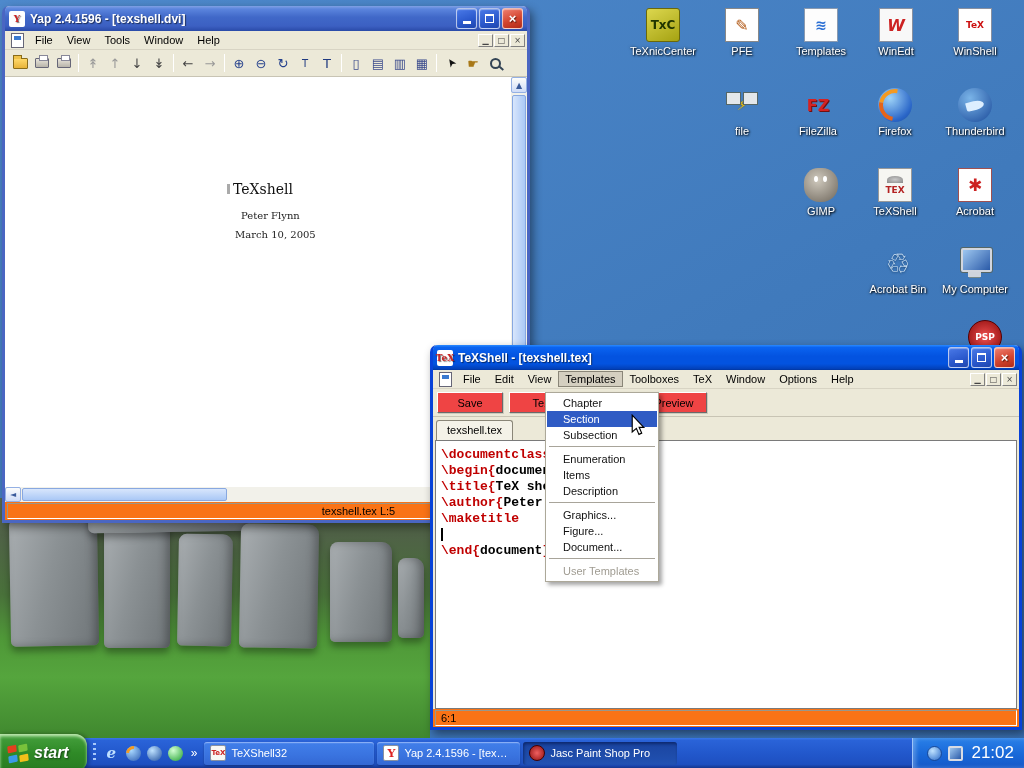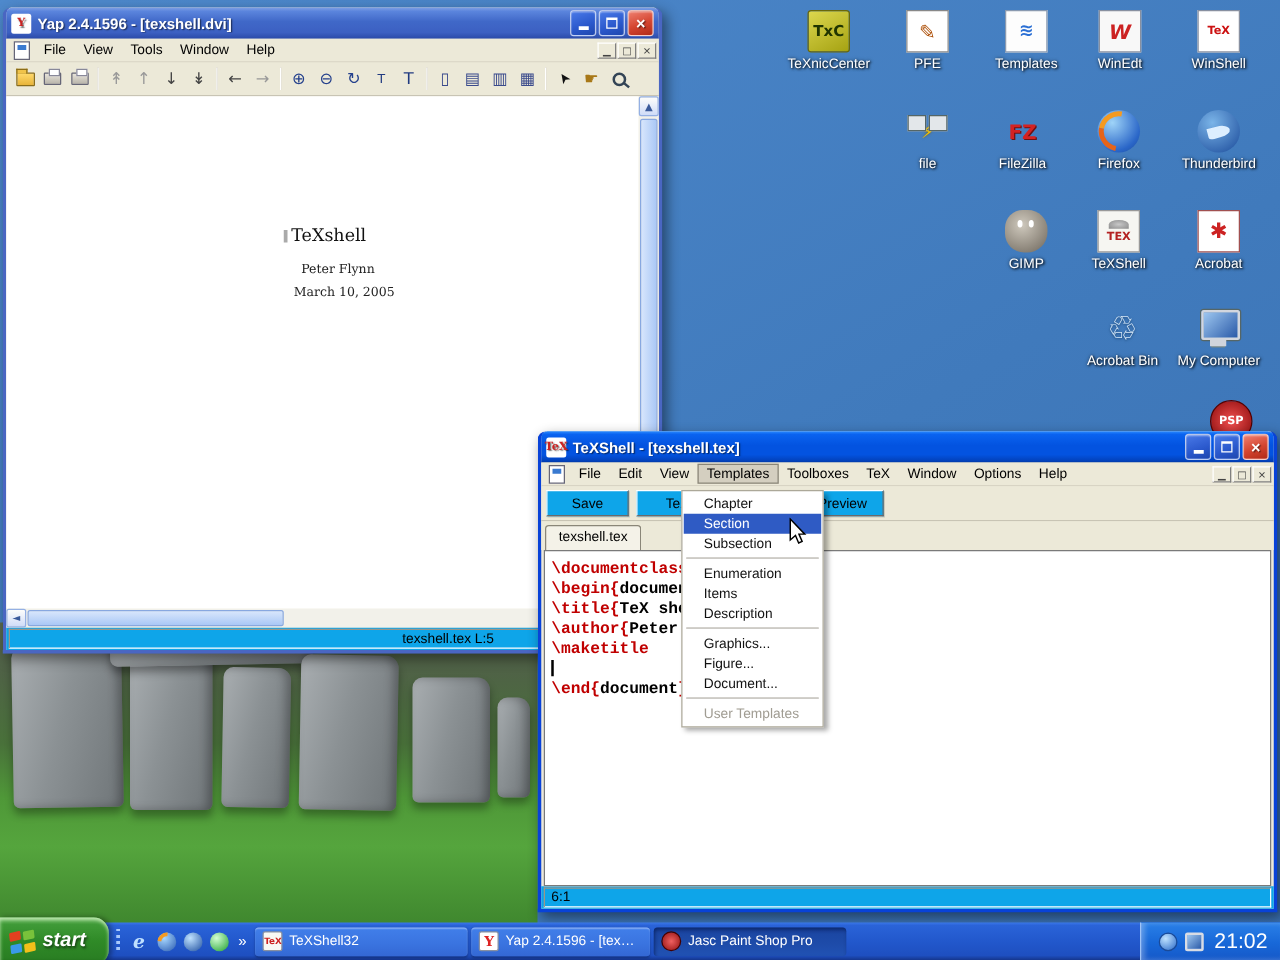--- a/index.html
+++ b/index.html
@@ -83,21 +83,21 @@
     border-bottom:1px solid #d8d4c4}
   .menu-item{padding:2px 7px;cursor:pointer}
   .menu-item.open{background:#d4cfc0;border:1px solid #8a8678;padding:1px 6px}
   .mdi-doc-ic{width:13px;height:15px;background:#fff;border:1px solid #667;margin:0 4px;position:relative}
   .mdi-doc-ic::after{content:"";position:absolute;left:2px;top:2px;width:7px;height:4px;background:#3a7ad0}
   .mdi-btns{margin-left:auto;display:flex}
   .mdi-btn{width:15px;height:13px;margin-left:1px;background:#ece9d8;border:1px solid;
     border-color:#fff #808080 #808080 #fff;display:flex;align-items:center;justify-content:center;
     font-size:8px;color:#444;cursor:pointer;font-family:"DejaVu Sans",sans-serif}
   .toolbar{display:flex;align-items:center;background:#ece9d8;border-bottom:1px solid #c8c4b4;padding:0 4px}
-  .statusbar{flex:0 0 18px;display:flex;gap:2px;padding:1px 2px;background:#0ea5e9;font-size:11px}
+  .statusbar{flex:0 0 18px;display:flex;gap:2px;padding:1px 2px;background:#f97316;font-size:11px}
   .sp{border:1px solid;border-color:#9a968a #fff #fff #9a968a;display:flex;align-items:center;padding:0 5px;
     white-space:nowrap;overflow:hidden}
 
   
   #yap-win{left:2px;top:6px;width:528px;height:517px;z-index:2;border-color:#4a66c2}
   #yap-win .titlebar{background:linear-gradient(180deg,#7fa0e4 0%,#5b85dd 12%,#4068c8 45%,#3c60c2 80%,#2a4aa8 100%)}
   #yap-win .toolbar{flex:0 0 27px}
   .tbic{width:22px;height:20px;display:flex;align-items:center;justify-content:center;font-size:13px;
     font-family:"DejaVu Sans",sans-serif;cursor:pointer}
   .tbic.sm{font-size:10px}
@@ -125,21 +125,21 @@
   .vscroll .sb-end{margin-top:auto}
   .sb-thumb{position:absolute;background:linear-gradient(90deg,#d8e6fc,#aac8f6);border:1px solid #88a8e0;border-radius:2px;cursor:pointer}
   .vthumb{left:1px;width:14px;top:18px;height:252px;background:linear-gradient(90deg,#d8e6fc,#aac8f6)}
   .hthumb{top:1px;height:13px;left:17px;width:205px;background:linear-gradient(#d8e6fc,#aac8f6)}
   #yap-win .statusbar .sp{flex:1;justify-content:center;padding-left:190px}
 
   
   #ts-win{left:430px;top:345px;width:592px;height:385px;z-index:3;border-color:#0842d8}
   #ts-win .titlebar{background:linear-gradient(180deg,#2a8aff 0%,#0a63f0 10%,#0353e0 45%,#0353e0 75%,#0240b8 96%,#01339a 100%)}
   #ts-toolbar{flex:0 0 28px;padding-left:4px}
-  .tsbtn{width:66px;height:21px;margin-right:6px;background:#0ea5e9;border:1px solid;border-color:#fff #6a6a6a #6a6a6a #fff;
+  .tsbtn{width:66px;height:21px;margin-right:6px;background:#ef4444;border:1px solid;border-color:#fff #6a6a6a #6a6a6a #fff;
     font-size:11px;display:flex;align-items:center;justify-content:center;cursor:pointer;box-shadow:1px 1px 0 #00000022}
   .tsbtn:nth-child(3){margin-left:60px}
   #ts-tabbar{flex:0 0 23px;background:#ece9d8;display:flex;align-items:flex-end;padding-left:3px}
   .tab{height:20px;background:#f4f2e8;border:1px solid #8a8678;border-bottom:none;border-radius:3px 3px 0 0;
     font-size:11px;padding:3px 10px 0;cursor:pointer}
   #ts-editor{flex:1;background:#fff;border:1px solid #7a7a7a;margin:0 2px;overflow:hidden;position:relative;
     font-family:"Liberation Mono",monospace;font-weight:bold;font-size:13px;padding:6px 0 0 5px;cursor:text}
   .code-line{height:16px;line-height:16px;white-space:pre}
   .seg-cmd{color:#c00000}
   .seg-arg{color:#000}

